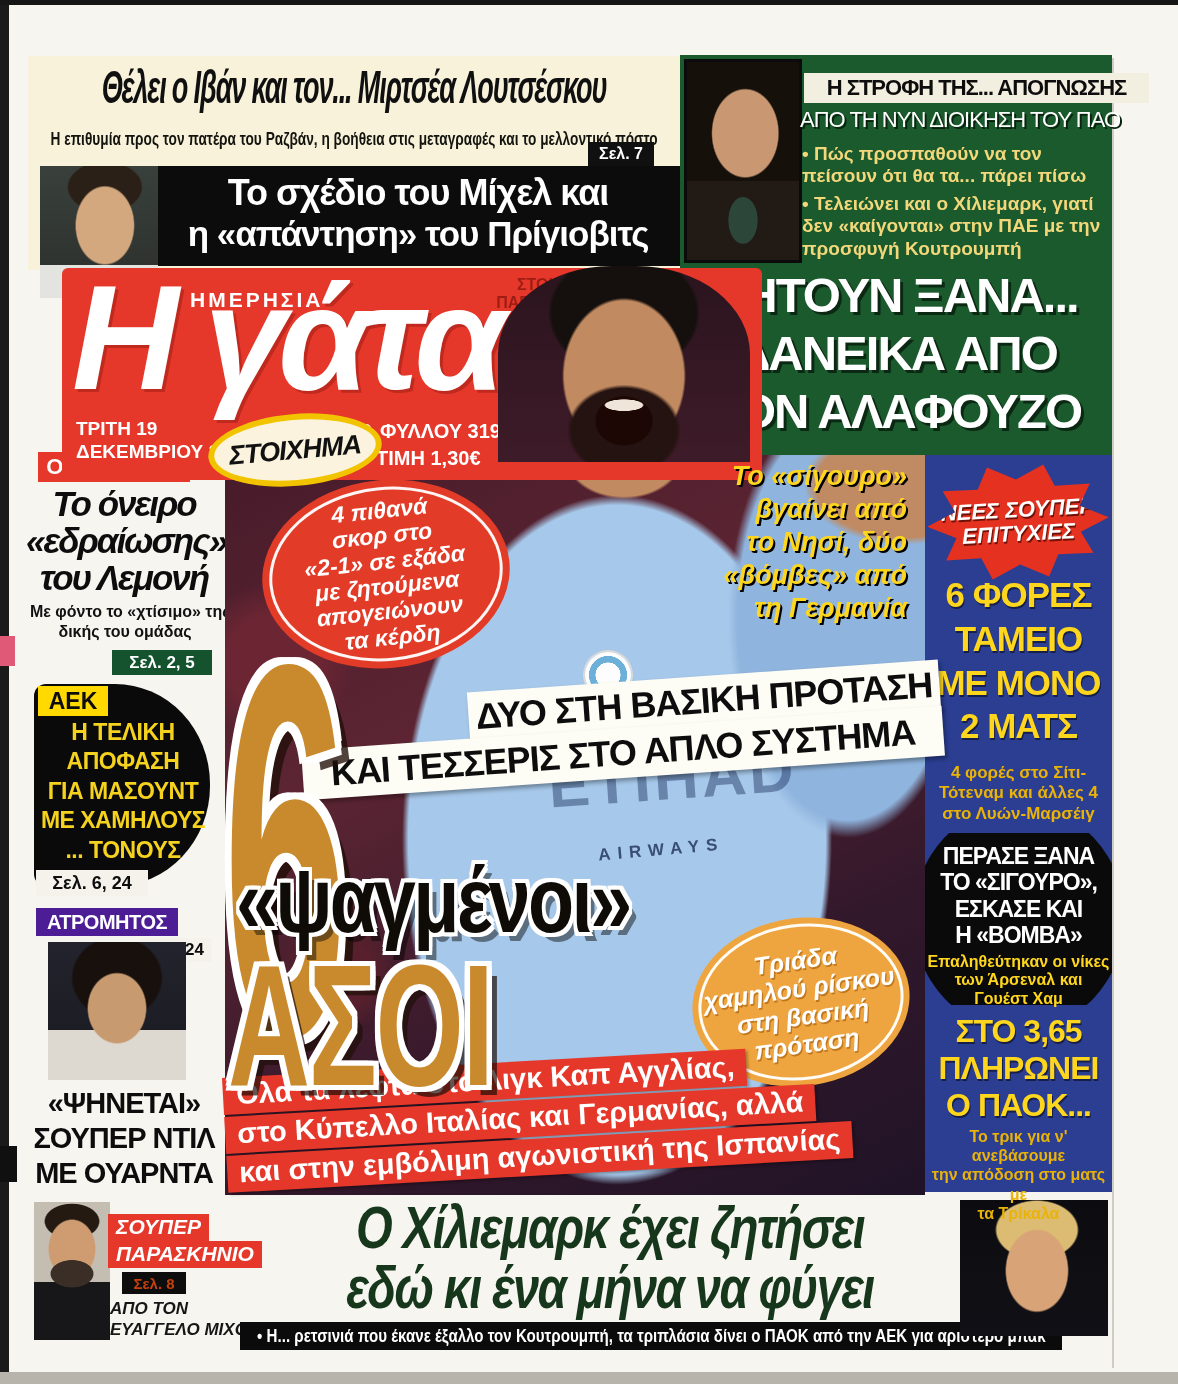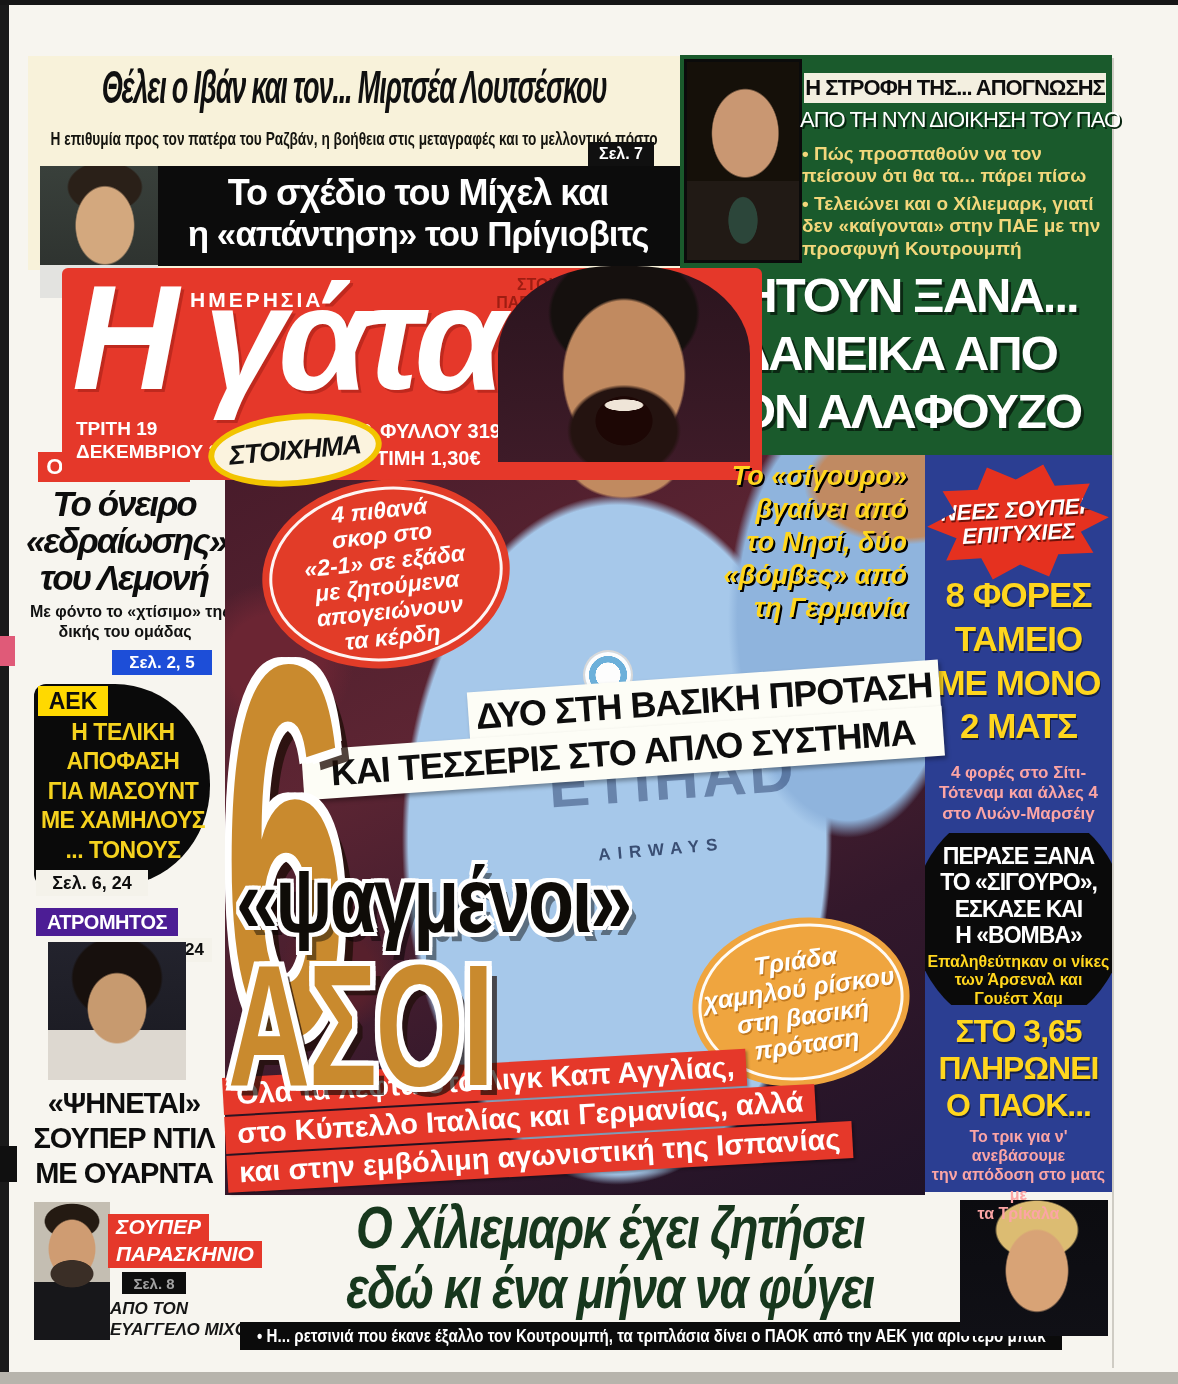--- a/index.html
+++ b/index.html
@@ -38,21 +38,21 @@
   #tl-boxdeck{left:79px;top:268px;width:680px;text-align:center;white-space:nowrap;
     font-weight:700;font-size:19px;color:#0e0e0e;transform:scaleX(.78);transform-origin:center top;}
 
   
   #green-box{left:680px;top:55px;width:432px;height:402px;background:#1a5a2c;}
   #green-photo{left:4px;top:4px;width:112px;height:198px;border:3px solid #0b0b0b;
     background:
       radial-gradient(ellipse 15px 24px at 50% 80%,#2c463a 95%,rgba(0,0,0,0)),
       radial-gradient(ellipse 34px 45px at 52% 36%,#c99772 96%,rgba(0,0,0,0)),
       linear-gradient(#151009 0 60%,#211a15 60%);position:absolute;}
-  #green-kicker1{left:124px;top:18px;width:302px;height:30px;background:#f3efe0;color:#0d0d0d;
+  #green-kicker1{left:124px;top:18px;width:345px;height:30px;background:#f3efe0;color:#0d0d0d;
     font-weight:900;font-size:22px;display:flex;align-items:center;justify-content:center;
     letter-spacing:-1px;white-space:nowrap;position:absolute;}
   #green-kicker2{left:120px;top:52px;width:310px;text-align:center;color:#fff;font-weight:400;
     font-size:22px;letter-spacing:-1px;white-space:nowrap;text-shadow:2px 2px 0 #07230e;position:absolute;}
   .gbullet{left:122px;width:302px;color:#f2d77b;font-weight:700;font-size:19px;line-height:1.18;position:absolute;}
   .gbullet::before{content:"• ";}
   #green-bullet1{top:88px;}
   #green-bullet2{top:138px;}
   .green-hl{left:10px;width:412px;text-align:center;color:#fff;font-weight:900;letter-spacing:-2px;
     white-space:nowrap;text-shadow:3px 3px 0 rgba(0,0,0,.55);position:absolute;}
@@ -147,41 +147,41 @@
   #starburst{left:2px;top:8px;width:182px;height:118px;background:#e5311f;transform:rotate(-3deg);
     position:absolute;
     clip-path:polygon(100% 50%,84.2% 61.1%,90.5% 79.4%,71.2% 79.1%,65.5% 97.6%,50% 86%,34.5% 97.6%,
       28.8% 79.1%,9.5% 79.4%,15.8% 61.1%,0% 50%,15.8% 38.9%,9.5% 20.6%,28.8% 20.9%,34.5% 2.4%,50% 14%,
       65.5% 2.4%,71.2% 20.9%,90.5% 20.6%,84.2% 38.9%);}
   #starburst .flexc{position:absolute;inset:0;}
   #starburst span{color:#fff;font-style:italic;font-weight:900;font-size:22px;line-height:1.1;
     white-space:nowrap;text-shadow:1px 2px 0 #6d1209;}
   .sb-yellow{width:187px;text-align:center;color:#ffd61e;font-weight:900;position:absolute;
     text-shadow:1px 2px 0 rgba(0,0,0,.5);letter-spacing:-1px;}
-  .sb-white{width:187px;text-align:center;color:#fca5a5;font-weight:700;position:absolute;line-height:1.2;}
+  .sb-white{width:187px;text-align:center;color:#eab308;font-weight:700;position:absolute;line-height:1.2;}
   #sb-h1{top:118px;font-size:35px;line-height:1.25;}
   #sb-sub1{top:308px;font-size:17px;}
   #sb-ellipse-wrap{left:0;top:378px;width:187px;height:172px;overflow:hidden;position:absolute;}
   #sb-ellipse{left:-12px;top:-28px;width:212px;height:226px;background:#0a0a0a;border-radius:50%;position:absolute;}
   #sb-h2{top:388px;font-size:23px;line-height:1.15;color:#fff;font-weight:900;width:187px;
     text-align:center;position:absolute;letter-spacing:-1px;}
   #sb-sub2{top:498px;font-size:16px;color:#ffd61e;font-weight:700;width:187px;text-align:center;
     position:absolute;line-height:1.15;}
   #sb-h3{top:558px;font-size:32px;line-height:1.15;}
   #sb-sub3{top:672px;font-size:16px;}
 
   
   #oly-label{left:38px;top:452px;width:152px;height:30px;background:#e5382a;color:#fff;font-weight:900;
     font-size:22px;display:flex;align-items:center;justify-content:center;letter-spacing:-1px;}
   #oly-hl{left:26px;top:486px;width:196px;text-align:center;}
   #oly-hl span{display:block;font-style:italic;font-weight:900;font-size:35px;line-height:1.05;
     color:#0d0d0d;letter-spacing:-2px;white-space:nowrap;}
   #oly-deck{left:30px;top:602px;width:190px;text-align:center;}
   #oly-deck span{display:block;font-weight:700;font-size:16px;color:#111;line-height:1.25;white-space:nowrap;}
-  #oly-badge{left:112px;top:650px;width:100px;height:25px;background:#1d4ed8;color:#fff;font-weight:800;
+  #oly-badge{left:112px;top:650px;width:100px;height:25px;background:#14532d;color:#fff;font-weight:800;
     font-size:17px;display:flex;align-items:center;justify-content:center;}
   #aek-blob{left:34px;top:684px;width:176px;height:202px;background:#0a0a0a;
     border-radius:12px 95px 95px 12px / 12px 100px 100px 12px;}
   #aek-label{left:38px;top:686px;width:70px;height:30px;background:#ffd900;color:#0d0d0d;font-weight:900;
     font-size:23px;display:flex;align-items:center;justify-content:center;z-index:3;}
   #aek-hl{left:40px;top:718px;width:166px;text-align:center;z-index:3;}
   #aek-hl span{display:block;color:#f5d21e;font-weight:900;font-size:23px;line-height:1.28;
     letter-spacing:-.5px;white-space:nowrap;}
   #aek-badge{left:36px;top:870px;width:112px;height:26px;background:#f4f2ea;color:#0d0d0d;font-weight:800;
     font-size:18px;display:flex;align-items:center;justify-content:center;z-index:3;}
@@ -202,21 +202,21 @@
   
   #psk-photo{left:34px;top:1202px;width:76px;height:138px;
     background:
       radial-gradient(ellipse 22px 14px at 50% 52%,#3a2e26 95%,rgba(0,0,0,0)),
       radial-gradient(ellipse 24px 30px at 50% 34%,#cf9c72 95%,rgba(0,0,0,0)),
       radial-gradient(ellipse 28px 18px at 50% 14%,#241a12 95%,rgba(0,0,0,0)),
       linear-gradient(#c4beb2 0 58%,#17171a 58%);}
   #psk-label{left:108px;top:1214px;}
   #psk-label span{display:table;background:#e5382a;color:#fff;font-style:italic;font-weight:900;
     font-size:21px;padding:1px 8px 2px 8px;white-space:nowrap;}
-  #psk-badge{left:122px;top:1272px;width:64px;height:22px;background:#0d0d0d;color:#a3a3a3;font-weight:800;
+  #psk-badge{left:122px;top:1272px;width:64px;height:22px;background:#0d0d0d;color:#c2410c;font-weight:800;
     font-size:15px;display:flex;align-items:center;justify-content:center;}
   #psk-byline{left:110px;top:1298px;}
   #psk-byline span{display:block;font-style:italic;font-weight:800;font-size:17px;color:#161616;line-height:1.25;}
   #bottom-hl{left:195px;top:1198px;width:830px;text-align:center;transform:scaleX(.8);transform-origin:center top;}
   #bottom-hl span{display:block;font-style:italic;font-weight:900;font-size:59px;line-height:1.02;
     color:#17371d;letter-spacing:-2px;white-space:nowrap;}
   #bottom-strip{left:240px;top:1322px;width:822px;height:28px;background:#0b0b0b;overflow:hidden;
     display:flex;align-items:center;justify-content:center;}
   #bottom-strip span{color:#fff;font-weight:600;font-size:18px;white-space:nowrap;
     transform:scaleX(.84);transform-origin:center center;}
@@ -327,21 +327,21 @@
   </div>
 
   <div class="abs" id="sidebar">
     <div id="starburst">
       <div class="flexc">
         <span>ΝΕΕΣ ΣΟΥΠΕΡ</span>
         <span>ΕΠΙΤΥΧΙΕΣ</span>
       </div>
     </div>
     <div class="sb-yellow" id="sb-h1">
-      <span>8 ΦΟΡΕΣ</span><br>
+      <span>6 ΦΟΡΕΣ</span><br>
       <span>ΤΑΜΕΙΟ</span><br>
       <span>ΜΕ ΜΟΝΟ</span><br>
       <span>2 ΜΑΤΣ</span>
     </div>
     <div class="sb-white" id="sb-sub1">
       <span>4 φορές στο Σίτι-</span><br>
       <span>Τότεναμ και άλλες 4</span><br>
       <span>στο Λυών-Μαρσέιγ</span>
     </div>
     <div id="sb-ellipse-wrap">

